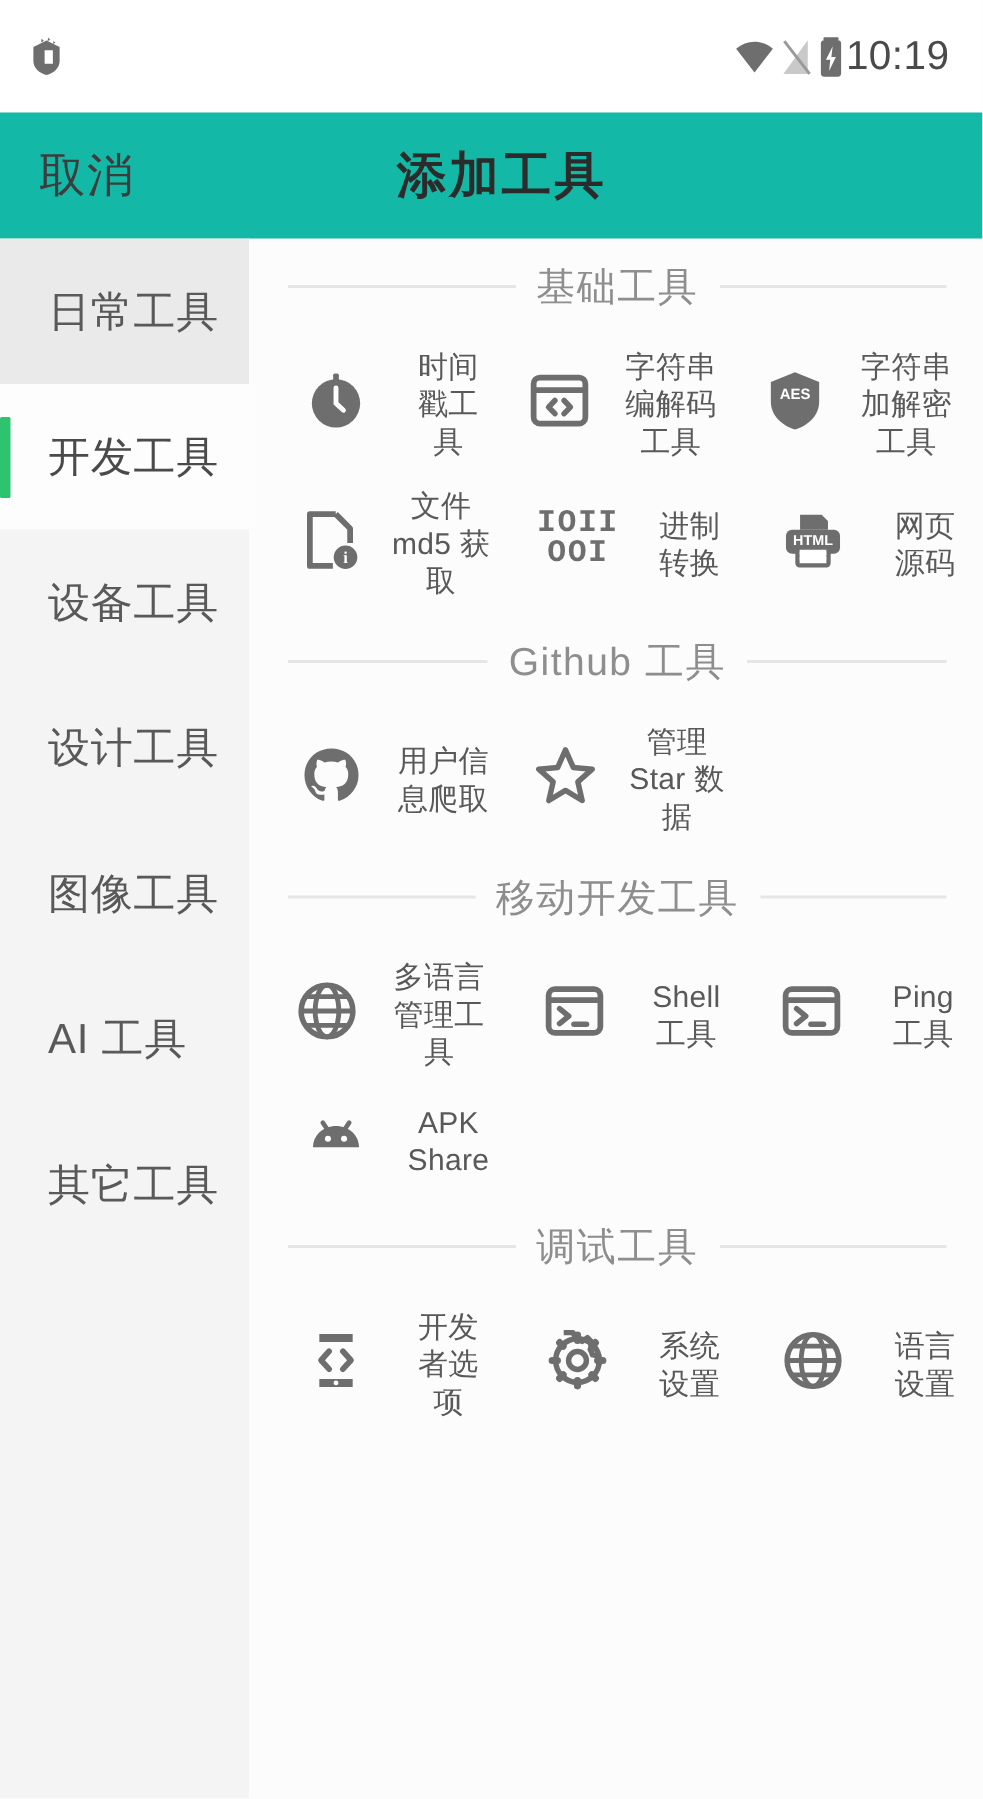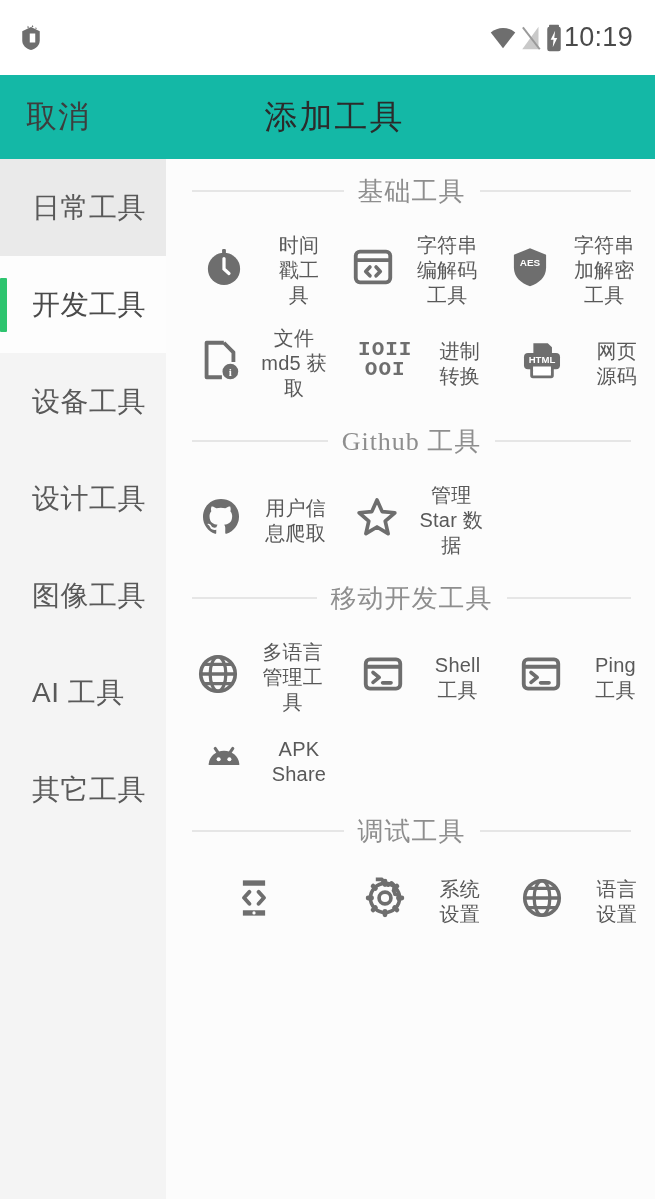--- a/index.html
+++ b/index.html
@@ -35,21 +35,21 @@
     display: flex; align-items: center;
   }
   .cancel-btn {
     position: absolute; left: 26px; top: 50%; transform: translateY(-50%);
     font-size: 31px; color: #3d3d3d; letter-spacing: 1px;
     background: none; border: none; cursor: pointer;
     font-family: "Liberation Sans", sans-serif;
   }
   .title {
     width: 100%; text-align: center;
-    font-size: 33px; font-weight: normal; color: #2b2b2b; letter-spacing: 2px;
+    font-size: 33px; font-weight: bold; color: #2b2b2b; letter-spacing: 2px;
     padding-left: 14px;
   }
 
   
   .body { flex: 1 1 auto; display: flex; min-height: 0; overflow: hidden; background: #fcfcfc; }
 
   
   .sidebar {
     width: 166px; flex: 0 0 166px;
     background: #f4f4f4;
@@ -75,21 +75,20 @@
   .content {
     flex: 1 1 auto; min-width: 0;
     background: #fcfcfc;
     padding: 0 8px 0 10px;
     overflow: hidden;
   }
   .section-head {
     display: flex; align-items: center; gap: 14px;
     padding: 0 16px;
     height: 64px;
-    font-family: Liberation Serif, serif;
   }
   .section-head .line { flex: 1 1 auto; height: 2px; background: #e6e6e6; }
   .section-head .stxt {
     font-size: 26px; color: #8e8e8e; letter-spacing: 1px; white-space: nowrap;
   }
 
   .grid { display: flex; flex-wrap: wrap; }
   .tool {
     width: 33.3333%;
     display: flex; flex-direction: row; align-items: center;
@@ -349,20 +348,21 @@
 
         <div class="tool">
           <div class="glyph">
             <svg width="46" height="46" viewBox="0 0 24 24">
               <path class="gray" d="M6.2 2.8 L17.8 2.8 L17.8 5.6 L6.2 5.6 Z"></path>
               <path class="gray" d="M6.2 18.4 L17.8 18.4 L17.8 21.2 L6.2 21.2 Z"></path>
               <circle cx="12" cy="19.8" r=".85" fill="#ffffff"></circle>
               <path stroke="#6e6e6e" stroke-width="2" stroke-linecap="round" stroke-linejoin="round" fill="none" d="M9.6 8.8 L6.8 11.9 L9.6 15 M14.4 8.8 L17.2 11.9 L14.4 15"></path>
             </svg>
           </div>
+          <div class="tlabel">开发者选项</div>
         </div>
 
         <div class="tool">
           <div class="glyph">
             <svg width="46" height="46" viewBox="0 0 24 24">
               <path stroke="#6e6e6e" stroke-width="1.9" fill="none" stroke-linejoin="round" d="M19.4 13.6 l0-3.2 -2.2-.35a5.9 5.9 0 0 0-.8-1.95 l1.3-1.8 -2.25-2.25 -1.8 1.3a5.9 5.9 0 0 0-1.95-.8 L10.4 2.3 l-3.2 0 ... Z"></path>
               <circle cx="12" cy="12" r="7.6" stroke="#6e6e6e" stroke-width="1.9" fill="none"></circle>
               <circle cx="12" cy="12" r="3.1" stroke="#6e6e6e" stroke-width="1.9" fill="none"></circle>
               <path stroke="#6e6e6e" stroke-width="2.5" stroke-linecap="round" d="M12 3.2 L12 5 M12 19 L12 20.8 M3.2 12 L5 12 M19 12 L20.8 12 M5.8 5.8 L7 7 M17 17 L18.2 18.2 M18.2 5.8 L17 7 M7 17 L5.8 18.2"></path>
             </svg>

